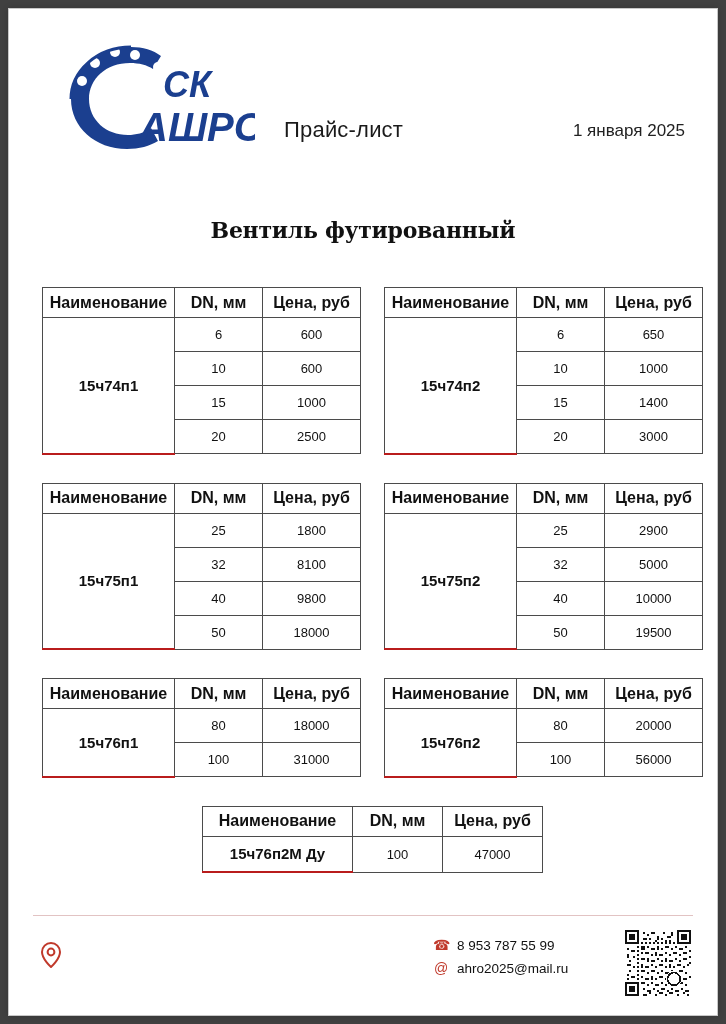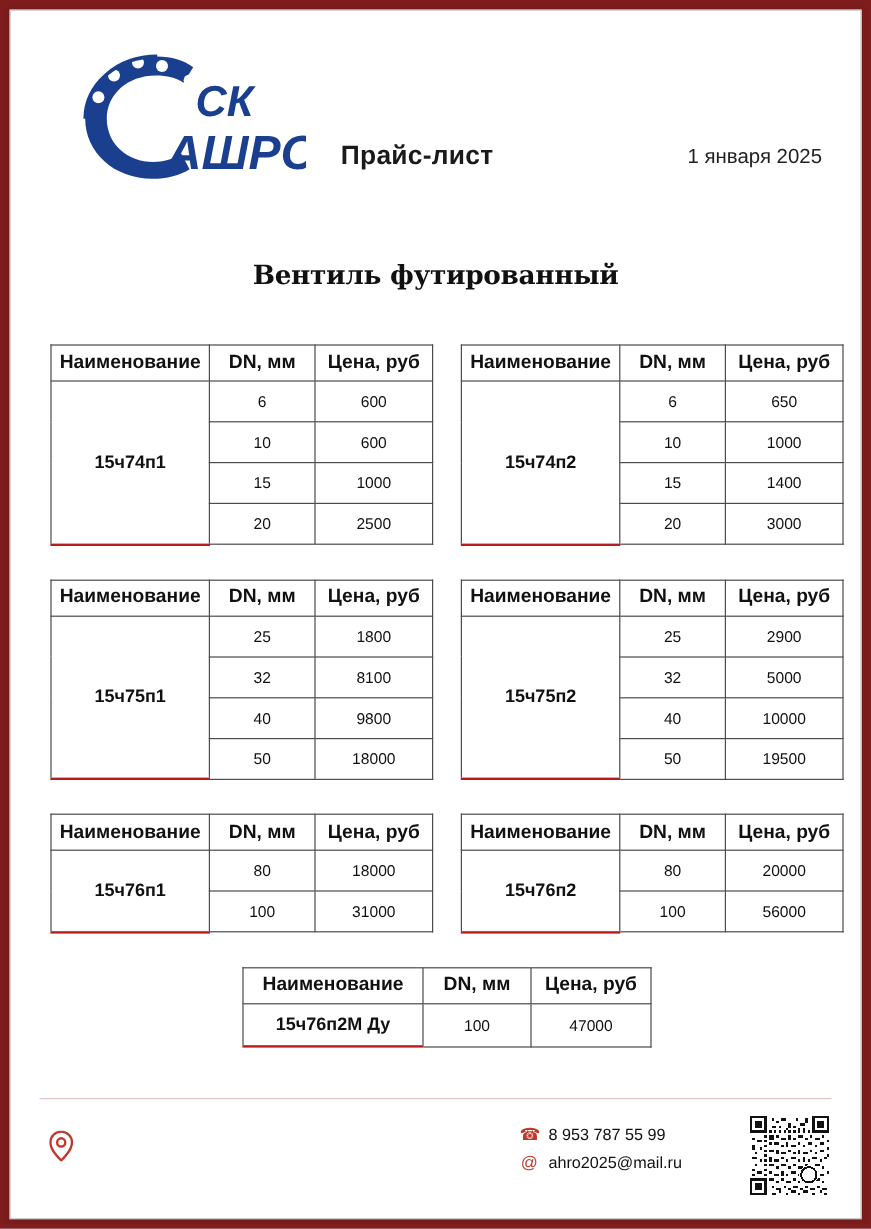--- a/index.html
+++ b/index.html
@@ -6,21 +6,21 @@
   html, body {
     margin: 0;
     padding: 0;
     background: #d9d9d9;
     font-family: "Liberation Sans", sans-serif;
   }
   .page {
     position: relative;
     width: 726px;
     height: 1024px;
-    background: #7f1d1d;
+    background: #404040;
     overflow: hidden;
   }
   .sheet {
     position: absolute;
     left: 8px;
     top: 8px;
     width: 710px;
     height: 1008px;
     background: #ffffff;
     border: 1px solid #c8c8c8;
@@ -41,21 +41,21 @@
     width: 220px;
     height: 130px;
   }
   .logo svg { display: block; }
 
   .price-title {
     position: absolute;
     left: 275px;
     top: 108px;
     font-size: 22px;
-    font-weight: bold;
+    font-weight: normal;
     color: #1a1a1a;
     letter-spacing: 0.2px;
   }
   .doc-date {
     position: absolute;
     right: 32px;
     top: 112px;
     font-size: 17px;
     color: #222222;
   }

